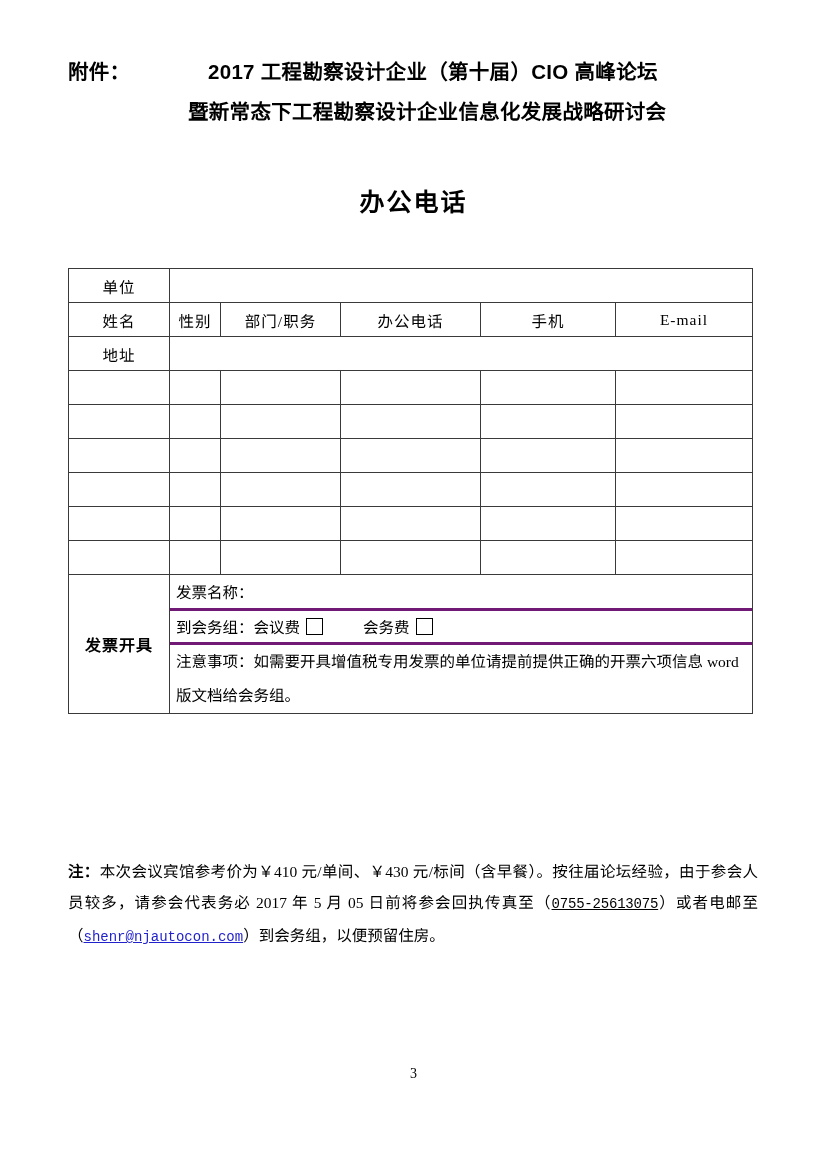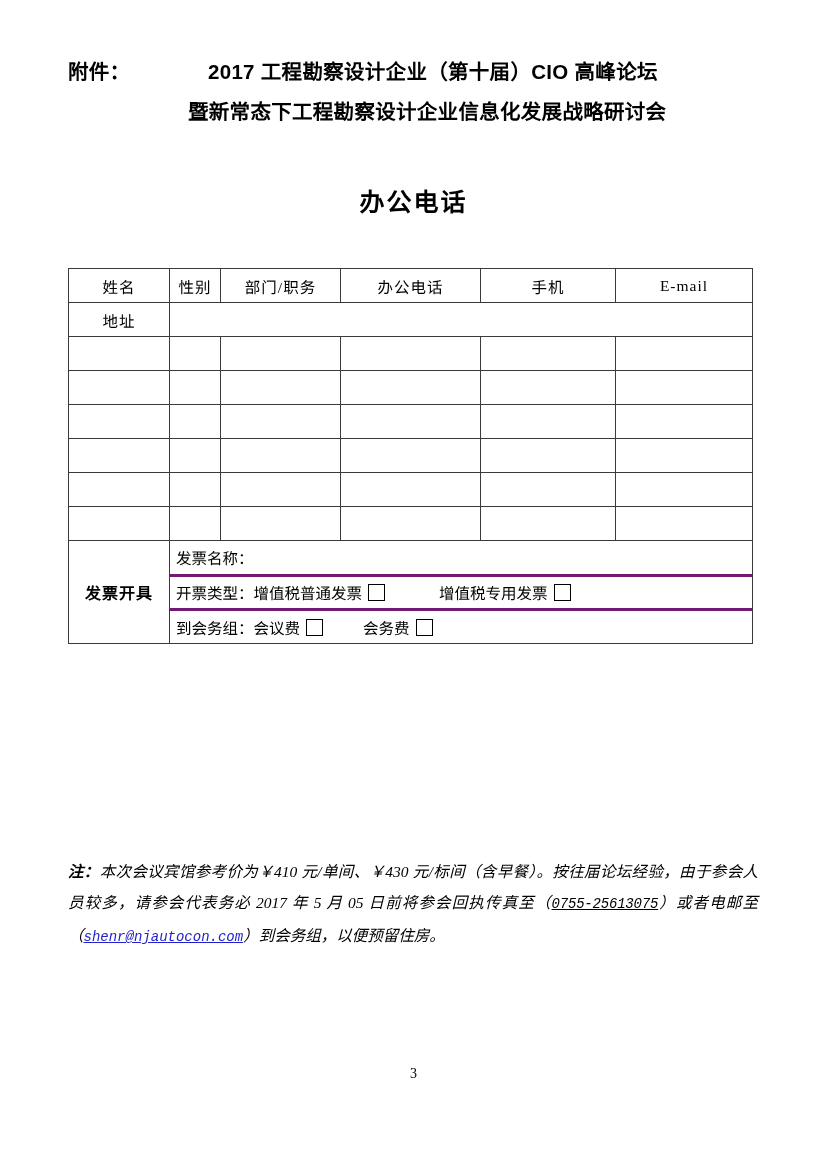--- a/index.html
+++ b/index.html
@@ -144,21 +144,20 @@
   
   .footnote {
     position: absolute;
     left: 68px;
     top: 856px;
     width: 690px;
     font-size: 15.5px;
     line-height: 31px;
     text-align: justify;
     text-justify: inter-ideograph;
-    font-style: italic;
   }
   .footnote .fn-label {
     font-weight: bold;
   }
   .fax-num {
     text-decoration: underline;
     letter-spacing: -0.2px;
   }
   .email-link {
     color: #2222cc;
@@ -199,20 +198,24 @@
     <colgroup>
       <col style="width:101px">
       <col style="width:51px">
       <col style="width:120px">
       <col style="width:140px">
       <col style="width:135px">
       <col style="width:137px">
     </colgroup>
     <tbody>
       <tr>
+        <td class="label-cell">单位</td>
+        <td colspan="5"></td>
+      </tr>
+      <tr>
         <td class="label-cell">姓名</td>
         <td class="label-cell">性别</td>
         <td class="label-cell">部门/职务</td>
         <td class="label-cell">办公电话</td>
         <td class="label-cell">手机</td>
         <td class="label-cell">E-mail</td>
       </tr>
       <tr>
         <td class="label-cell">地址</td>
         <td colspan="5"></td>
@@ -269,24 +272,24 @@
 
       <tr>
         <td class="invoice-label-cell">发票开具</td>
         <td colspan="5" style="padding:0;">
           <table class="invoice-sub">
             <tbody>
               <tr>
                 <td>发票名称：</td>
               </tr>
               <tr>
-                <td><span>开票类型：</span><span>增值税普通发票</span><span class="cbox"></span><span class="gap-lg"></span><span>增值税专用发票</span><span class="cbox"></span></td>
+                <td><span>到会务组：</span><span>会议费</span><span class="cbox"></span><span class="gap-md"></span><span>会务费</span><span class="cbox"></span></td>
               </tr>
               <tr>
-                <td><span>到会务组：</span><span>会议费</span><span class="cbox"></span><span class="gap-md"></span><span>会务费</span><span class="cbox"></span></td>
+                <td class="note-cell">注意事项：如需要开具增值税专用发票的单位请提前提供正确的开票六项信息 word 版文档给会务组。</td>
               </tr>
             </tbody>
           </table>
         </td>
       </tr>
 
 
     </tbody>
   </table>
 

